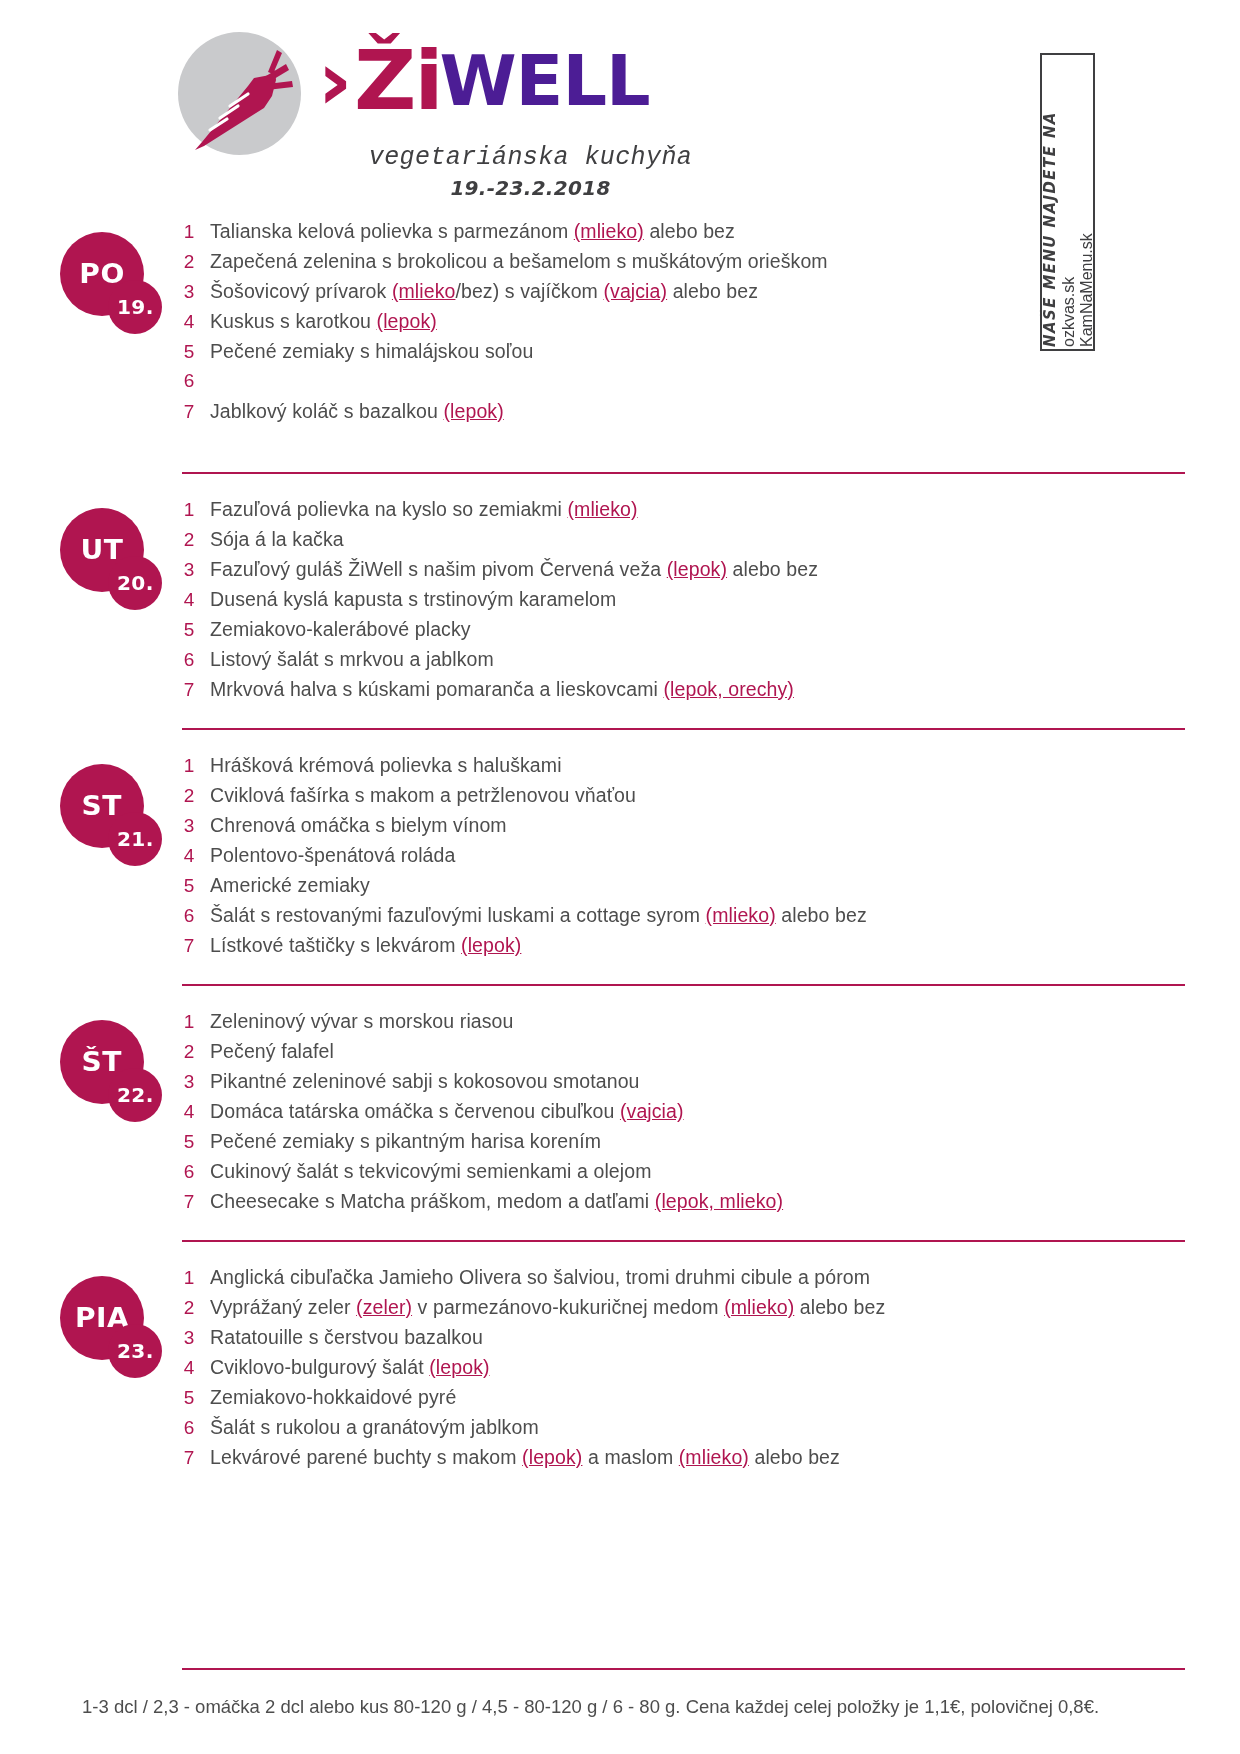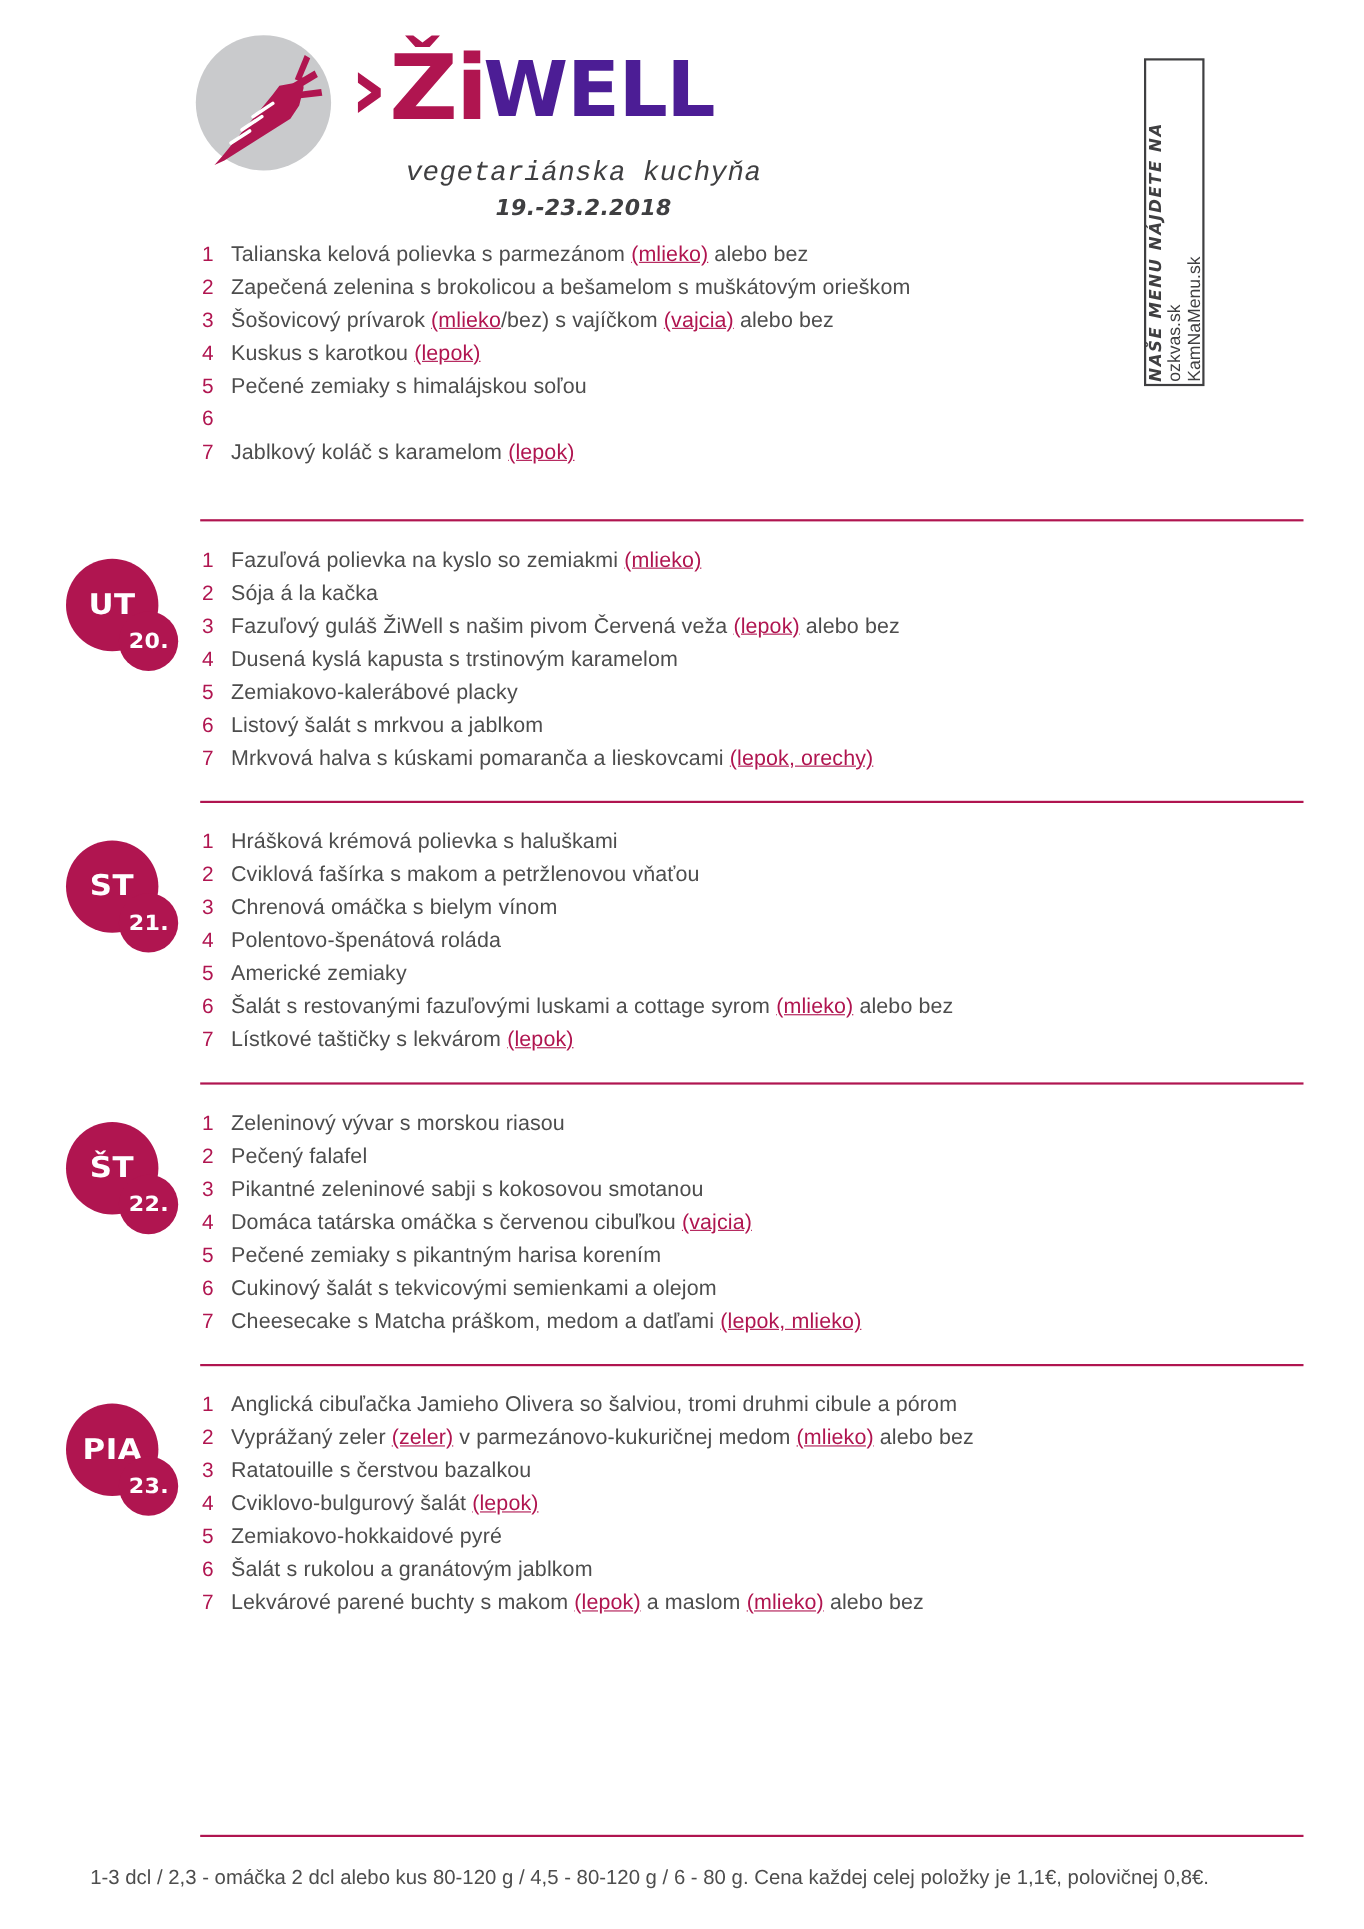--- a/index.html
+++ b/index.html
@@ -304,20 +304,28 @@
         <span class="sidebox-line">ozkvas.sk</span>
         <span class="sidebox-line">KamNaMenu.sk</span>
       </div>
     </div>
   </div>
 
 </div>
 
 <div class="days" id="days-root">
     <div class="day" style="min-height: 256px;">
+      <div class="badge" style="top: 16px;">
+        <div class="badge-main">
+          <span>PO</span>
+        </div>
+        <div class="badge-day">
+          <span>19.</span>
+        </div>
+      </div>
       <div class="items" style="top: 4px;">
         <div class="item">
           <div class="item-num">1</div>
           <div class="item-text"><span>Talianska kelová polievka s parmezánom </span><span class="al">(mlieko)</span><span> alebo bez</span></div>
         </div>
         <div class="item">
           <div class="item-num">2</div>
           <div class="item-text"><span>Zapečená zelenina s brokolicou a bešamelom s muškátovým orieškom</span></div>
         </div>
         <div class="item">
@@ -330,21 +338,21 @@
         </div>
         <div class="item">
           <div class="item-num">5</div>
           <div class="item-text"><span>Pečené zemiaky s himalájskou soľou</span></div>
         </div>
         <div class="item">
           <div class="item-num">6</div>
         </div>
         <div class="item">
           <div class="item-num">7</div>
-          <div class="item-text"><span>Jablkový koláč s karamelom </span><span class="al">(lepok)</span></div>
+          <div class="item-text"><span>Jablkový koláč s bazalkou </span><span class="al">(lepok)</span></div>
         </div>
       </div>
     </div>
     <div class="day" style="min-height: 256px;">
       <div class="day-rule"></div>
       <div class="badge" style="top: 36px;">
         <div class="badge-main">
           <span>UT</span>
         </div>
         <div class="badge-day">

